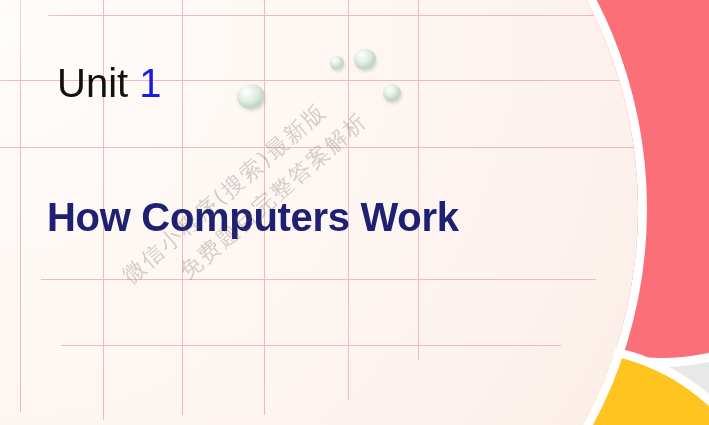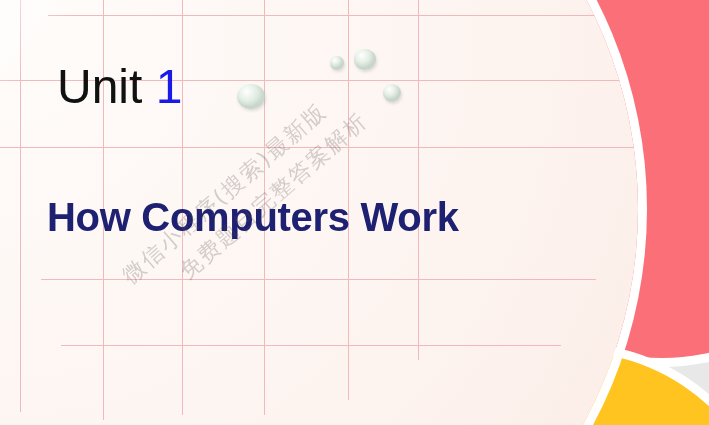--- a/index.html
+++ b/index.html
@@ -106,21 +106,21 @@
         rgba(232,242,236,0.55) 100%);
     box-shadow: 1px 2px 3px rgba(140,150,145,0.28),
                 inset -2px -3px 4px rgba(160,180,168,0.35);
   }
 
   
   #unit-line {
     position: absolute;
     left: 57px;
     top: 63px;
-    font-size: 48px;
+    font-size: 40px;
     font-weight: 400;
     letter-spacing: 0px;
     white-space: nowrap;
     line-height: 1;
   }
   #unit-word { color: #111111; }
   #unit-number { color: #1a1ae8; }
 
   #slide-title {
     position: absolute;

